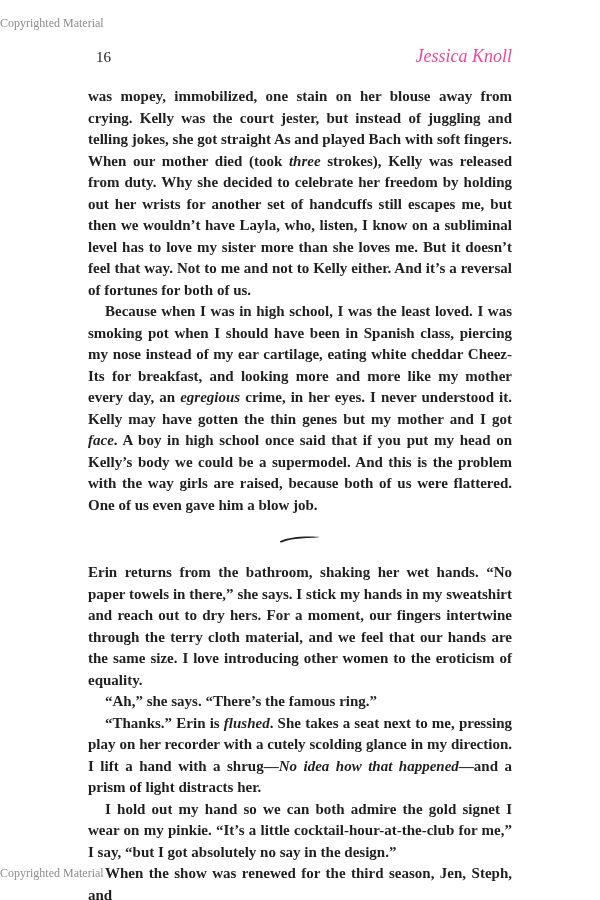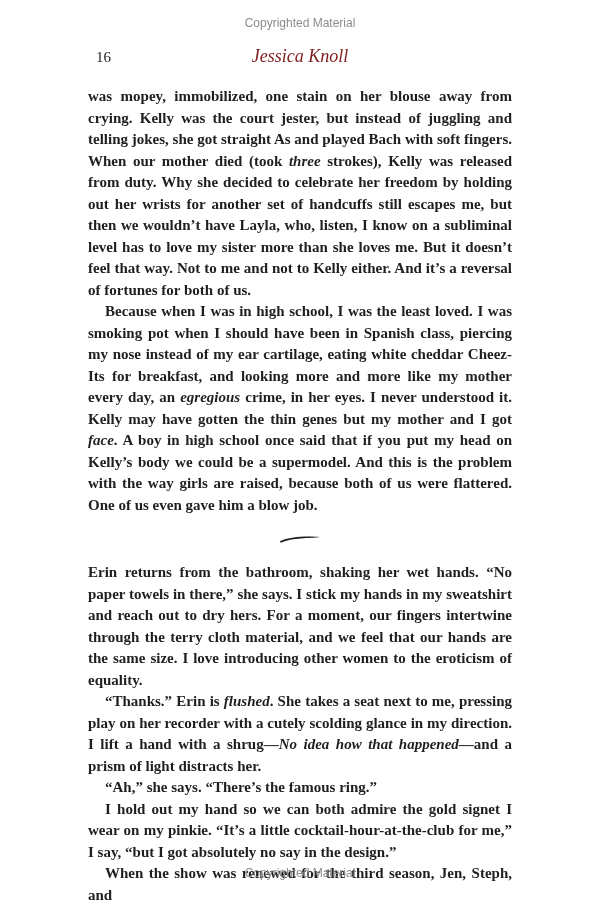--- a/index.html
+++ b/index.html
@@ -10,22 +10,21 @@
     height: 900px;
     background: #ffffff;
     overflow: hidden;
     font-family: "Liberation Serif", "DejaVu Serif", serif;
     color: #1f1f1f;
   }
   .watermark {
     position: absolute;
     left: 0;
     width: 100%;
-    text-align: center;
-    font-family: Liberation Sans, sans-serif;
+    font-family: Liberation Serif, serif;
     font-size: 12px;
     color: #8c8c8c;
   }
   .watermark.top { top: 16px; }
   .watermark.bottom { top: 866px; }
   .running-head {
     position: absolute;
     top: 46px;
     left: 88px;
     width: 424px;
@@ -36,24 +35,24 @@
     left: 0;
     top: 3px;
     font-size: 15px;
     color: #222222;
     margin-left: 8px;
   }
   .running-title {
     position: absolute;
     left: 0;
     width: 100%;
-    text-align: center;
+    text-align: right;
     font-style: italic;
     font-size: 18px;
-    color: #7f1d1d;
+    color: #ec4899;
   }
   .body-text {
     position: absolute;
     top: 86px;
     left: 88px;
     width: 424px;
     font-size: 15px;
     line-height: 21.5px;
     text-align: justify;
   }
@@ -89,22 +88,22 @@
     <div class="section-divider">
       <span>
         <svg width="42" height="10" viewBox="0 0 42 10" xmlns="http://www.w3.org/2000/svg">
           <path d="M1 7.2 C5 5.2, 12 3.4, 21 2.8 C29 2.3, 36 2.4, 41 3.1 C36.5 3.9, 29 4.1, 22 4.4 C14.5 4.8, 7.5 6.2, 2.5 8.4 C1.6 8.7, 0.6 7.8, 1 7.2 Z" fill="#222222"></path>
         </svg>
       </span>
     </div>
 
     <div>
         <p class="para"><span>Erin returns from the bathroom, shaking her wet hands. “No paper towels in there,” she says. I stick my hands in my sweatshirt and reach out to dry hers. For a moment, our fingers intertwine through the terry cloth material, and we feel that our hands are the same size. I love introducing other women to the eroticism of equality.</span></p>
+        <p class="para indent"><span>“Ah,” she says. “There’s the famous ring.”</span></p>
         <p class="para indent"><span>“Thanks.” Erin is </span><i>flushed</i><span>. She takes a seat next to me, pressing play on her recorder with a cutely scolding glance in my direction. I lift a hand with a shrug—</span><i>No idea how that happened</i><span>—and a prism of light distracts her.</span></p>
-        <p class="para indent"><span>“Ah,” she says. “There’s the famous ring.”</span></p>
         <p class="para indent"><span>I hold out my hand so we can both admire the gold signet I wear on my pinkie. “It’s a little cocktail-hour-at-the-club for me,” I say, “but I got absolutely no say in the design.”</span></p>
         <p class="para indent"><span>When the show was renewed for the third season, Jen, Steph, and</span></p>
       </div>
   </div>
 
   <div class="watermark bottom">Copyrighted Material</div>
 
 </div>
 
 </body></html>

